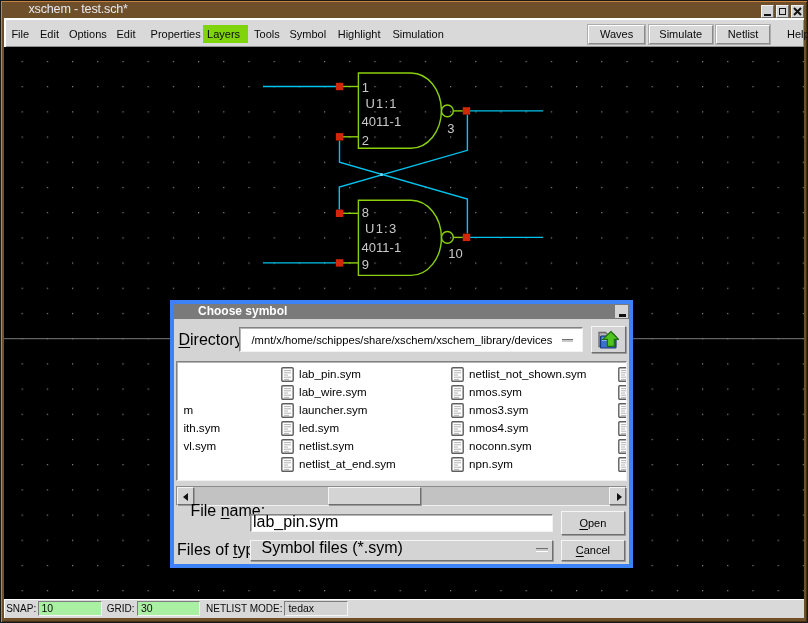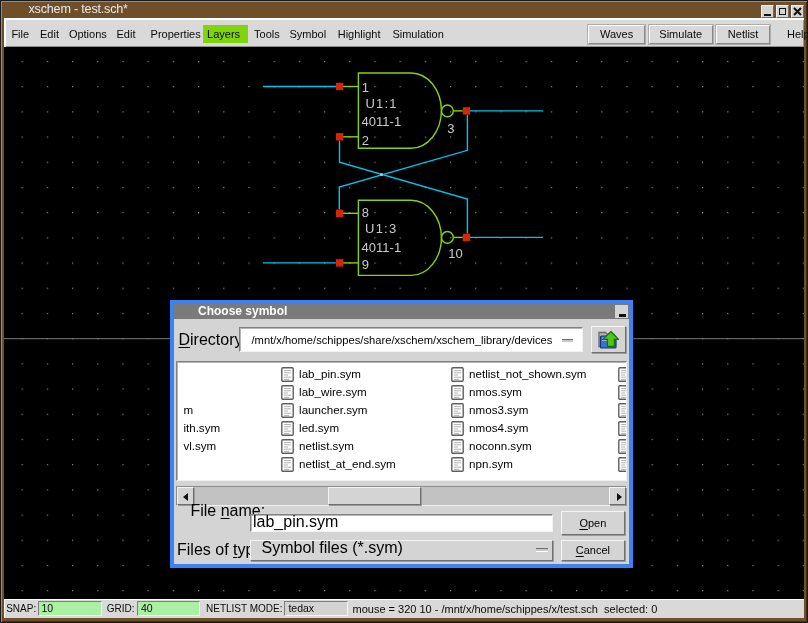--- a/index.html
+++ b/index.html
@@ -265,17 +265,16 @@
   <div class="abs raised" style="left:75.8px; top:236px; width:303.7px; height:20.5px; background:#d4d4d4;"></div>
   <div class="abs lbl" style="left:87.5px; top:236.5px;">Symbol files (*.sym)</div>
   <div class="abs dash" style="left:362px; top:244.3px; width:11.5px;"></div>
   <div class="abs raised" style="left:386.6px; top:235.5px; width:64.6px; height:21.5px; text-align:center; font-size:11px; line-height:19px;"><u>C</u>ancel</div>
 </div>
 
 <div id="status" class="abs">
   <div class="abs st" style="left:2.2px;">SNAP:</div>
   <div class="abs sentry" style="left:33.5px; width:64px;">10</div>
   <div class="abs st" style="left:102.8px;">GRID:</div>
-  <div class="abs sentry" style="left:133px; width:63px;">40</div>
+  <div class="abs sentry" style="left:133px; width:63px;">30</div>
   <div class="abs st" style="left:202px;">NETLIST MODE:</div>
   <div class="abs sentry" style="left:280.4px; width:64px; background:#d3d3d3;">tedax</div>
-  <div class="abs st" style="left:348.5px; font-size:11px;">mouse = 320 10 - /mnt/x/home/schippes/x/test.sch&nbsp; selected: 0</div>
 </div>
 
 </body></html>

